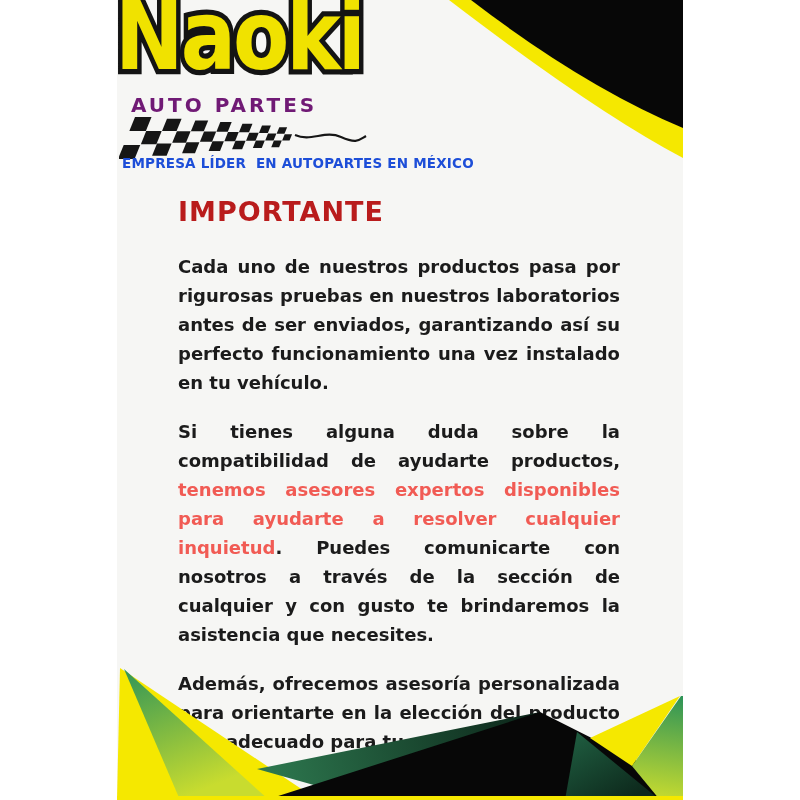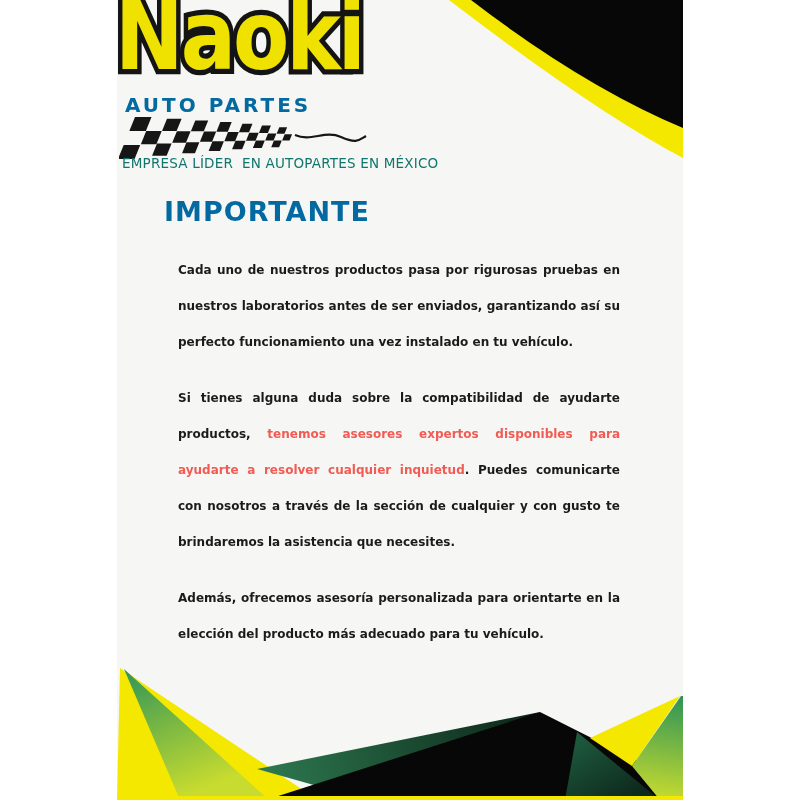--- a/index.html
+++ b/index.html
@@ -7,31 +7,31 @@
           font-family:"DejaVu Sans","Liberation Sans",sans-serif;}
   .page{position:absolute;left:117px;top:0;width:566px;height:800px;background:#F6F6F4;overflow:hidden;}
 
   
   .brand{position:absolute;left:0;top:0;width:566px;height:180px;}
   .logo-wrap{position:absolute;left:-2px;top:-12px;width:300px;height:110px;
              transform:scaleY(1.18);transform-origin:top left;}
   .logo-layer{position:absolute;left:0;top:0;font-size:82px;font-weight:bold;letter-spacing:-3px;line-height:1;white-space:nowrap;}
   .logo-stroke{-webkit-text-stroke:9px #141414;color:#141414;}
   .logo-fill{color:#F0E200;}
-  .logo-subtitle{position:absolute;left:8px;top:93px;font-size:20px;font-weight:bold;letter-spacing:3px;color:#0369a1;white-space:nowrap;}
+  .logo-subtitle{position:absolute;left:14px;top:93px;font-size:20px;font-weight:bold;letter-spacing:3px;color:#701a75;white-space:nowrap;}
   .flag{position:absolute;left:2px;top:112px;}
-  .tagline{position:absolute;left:5px;top:155px;font-size:13.5px;font-weight:normal;color:#0f766e;letter-spacing:0.2px;white-space:pre;}
+  .tagline{position:absolute;left:5px;top:155px;font-size:13.5px;font-weight:bold;color:#1d4ed8;letter-spacing:0.2px;white-space:pre;}
 
   
   .corner{position:absolute;right:0;top:0;}
 
   
-  .headline{position:absolute;left:47px;top:196px;font-size:27px;font-weight:bold;letter-spacing:1px;color:#0369a1;}
+  .headline{position:absolute;left:61px;top:196px;font-size:27px;font-weight:bold;letter-spacing:1px;color:#b91c1c;}
   .bodytext{position:absolute;left:61px;top:252px;width:442px;color:#1B1B1B;
-            font-size:12px;font-weight:bold;line-height:36px;text-align:justify;}
+            font-size:18px;font-weight:bold;line-height:29px;text-align:justify;}
   .bodytext p{margin:0 0 20px 0;}
   .hl{color:#F15B54;}
 
   
   .bottomdeco{position:absolute;left:0;bottom:0;}
 </style>
 </head>
 <body>
 
 <div class="canvas">

